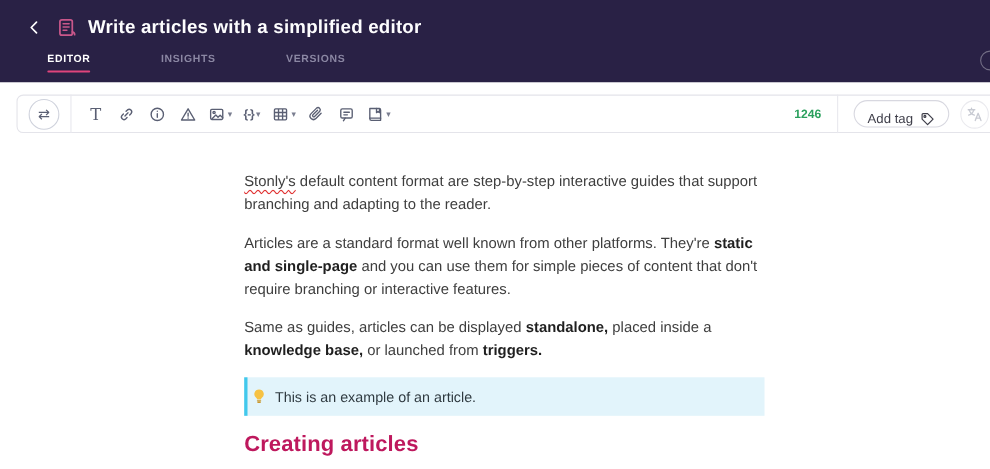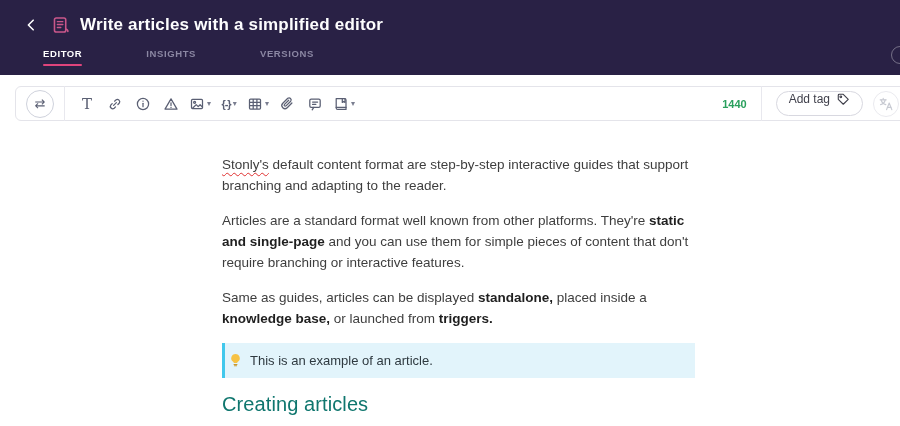--- a/index.html
+++ b/index.html
@@ -35,39 +35,39 @@
   .swap-btn { width:28px; height:28px; border:1px solid #cfd2dc; border-radius:50%;
     display:flex; align-items:center; justify-content:center; font-size:13px; color:#5a5f73;
     cursor:pointer; margin-right:8px; }
   .tb-divider { width:1px; height:35px; background:#e8e8ee; margin:0 10px 0 2px; }
   .tb-text-glyph { font-family:"DejaVu Serif", serif; font-size:15px; font-weight:400; }
   .tb-code-glyph { font-size:11px; font-weight:600; letter-spacing:-1px; }
   .caret { font-size:8px; color:#7a7e90; margin-left:2px; }
   .tb-spacer { flex:1; }
   .char-count { font-size:11px; font-weight:700; color:#2aa05d; margin-right:14px; }
   .tb-divider-r { width:1px; height:35px; background:#e8e8ee; margin-right:14px; }
-  .add-tag-btn { display:flex; align-items:flex-start; gap:6px; height:25px; padding:0 12px;
+  .add-tag-btn { display:flex; align-items:flex-end; gap:6px; height:25px; padding:0 12px;
     border:1px solid #d8d8e0; border-radius:13px; font-size:12px; color:#3f3f4a;
     cursor:pointer; background:#fff; white-space:nowrap; }
   .translate-btn { width:26px; height:26px; border:1px solid #d8d8e0; border-radius:50%;
     display:flex; align-items:center; justify-content:center; margin-left:10px; cursor:pointer;
     opacity:.55; flex:none; }
 
   
   .editor-canvas { position:absolute; top:121px; left:0; width:752px; height:305px;
     background:#fff; overflow:hidden; }
   .article { width:473px; margin:33px 0 0 222px; font-size:13.5px; line-height:21px;
     color:#3e3e3e; }
   .article p { margin:0 0 14px 0; }
   .b { font-weight:700; color:#1f1f1f; }
   .misspell { text-decoration:underline wavy #e03131 1px; text-underline-offset:3px; }
   .callout { display:flex; align-items:center; gap:8px; background:#e2f4fb;
     border-left:3px solid #41c8ec; padding:7px 4px; margin:4px 0 12px 0; }
   .callout-text { font-size:13px; color:#2f3a40; }
-  h2.section-heading { font-size:20px; font-weight:400; color:#0f766e; margin:16px 0 12px 0;
+  h2.section-heading { font-size:20px; font-weight:700; color:#be185d; margin:16px 0 12px 0;
     letter-spacing:.1px; }
 </style>
 </head>
 <body>
 
 <div class="app-header">
   <div class="header-row">
     <div class="back-btn">
       <svg width="14" height="14" viewBox="0 0 16 16">
         <path d="M10.5 2.5 5 8l5.5 5.5" fill="none" stroke="#ffffff" stroke-width="1.8" stroke-linecap="round" stroke-linejoin="round"></path>
@@ -158,21 +158,21 @@
           <path d="M3.2 2.6h8.3A1.5 1.5 0 0 1 13 4.1v9.3H4.7a1.5 1.5 0 0 1-1.5-1.5Z"></path>
           <path d="M3.2 11.4H13"></path>
           <path d="M9.3 2.6v3.8l1.4-1 1.3 1V2.6"></path>
         </svg>
         <span class="caret">▾</span>
       </div>
     </div>
 
     <div class="tb-spacer"></div>
 
-    <span class="char-count">1440</span>
+    <span class="char-count">1246</span>
     <div class="tb-divider-r"></div>
     <div class="add-tag-btn">
       <span>Add tag</span>
       <svg width="14" height="14" viewBox="0 0 16 16" fill="none" stroke="#3f3f4a" stroke-width="1.25" stroke-linecap="round" stroke-linejoin="round">
         <path d="M2.6 8.3V3.6a1 1 0 0 1 1-1h4.7L14 8.3l-5.7 5.7Z"></path>
         <circle cx="5.5" cy="5.5" r="1"></circle>
       </svg>
     </div>
     <div class="translate-btn">
       <svg width="16" height="16" viewBox="0 0 16 16" fill="none" stroke="#9b9fae" stroke-width="1.2" stroke-linecap="round" stroke-linejoin="round">

